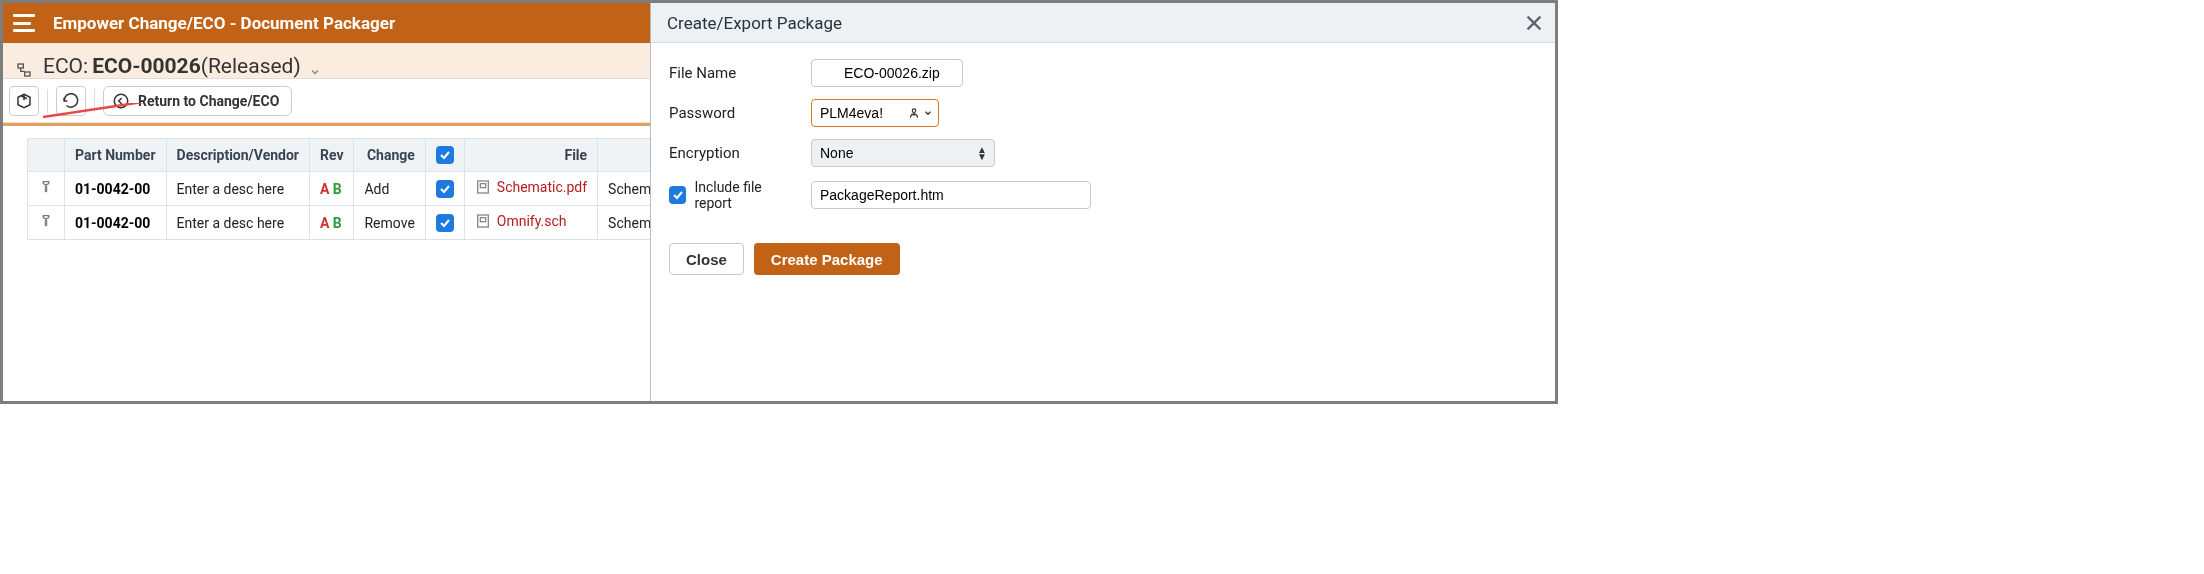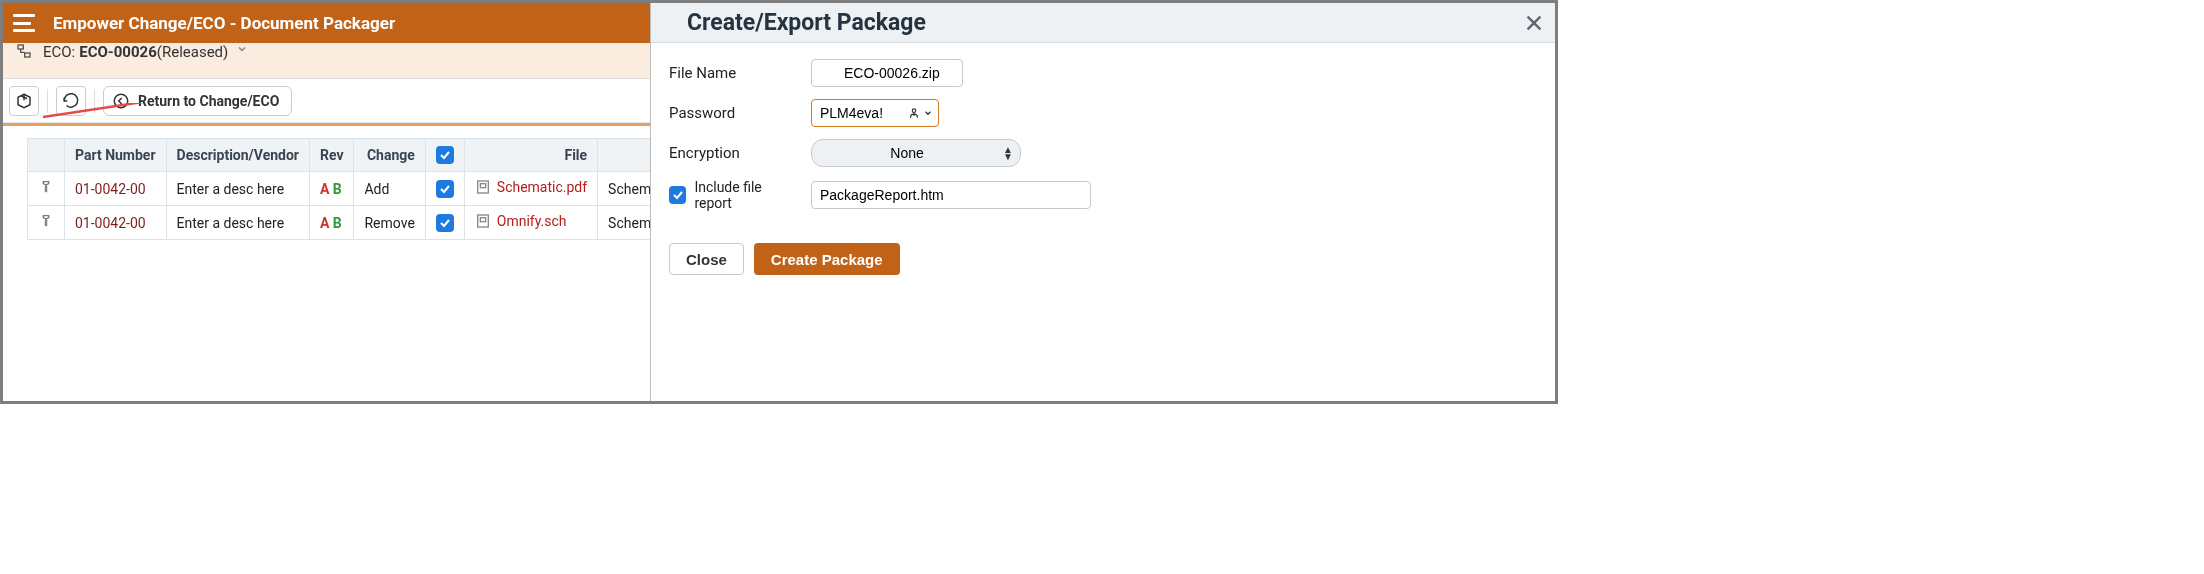--- a/index.html
+++ b/index.html
@@ -43,23 +43,23 @@
     height: 3px;
     background: #fff;
     border-radius: 1px;
   }
   .hamburger-icon span:nth-child(2) { width: 80%; }
   .subheader-bar {
     background: #fbece0;
     border-bottom: 1px solid #ddd;
     height: 36px;
     display: flex;
-    align-items: flex-start;
+    align-items: flex-end;
     padding: 0 12px;
-    font-size: 15px;
+    font-size: 21px;
     color: #333;
   }
   .tree-icon {
     width: 18px; height: 16px;
     color: #555;
     margin-right: 10px;
   }
   .eco-label { margin-right: 4px; }
   .eco-number { font-weight: 700; }
   .eco-status { margin-right: 8px; }
@@ -122,21 +122,21 @@
     white-space: nowrap;
   }
   table.data th {
     background: #eff3f6;
     color: #3a4550;
     font-weight: 700;
     text-align: right;
   }
   table.data td { background: #fff; }
   .col-icon { width: 34px; text-align: center; padding: 0; }
-  .part-link { color: #7f1d1d; font-weight: 400; cursor: pointer; }
+  .part-link { color: #000000; font-weight: 700; cursor: pointer; }
   .rev-a { color: #cf3131; font-weight: 700; }
   .rev-b { color: #2e9a3a; font-weight: 700; }
   .chk-cell { text-align: center; width: 34px; }
   .fake-checkbox {
     width: 18px; height: 18px;
     border-radius: 4px;
     background: #1f7ae0;
     display: inline-flex;
     align-items: center; justify-content: center;
     cursor: pointer;
@@ -155,21 +155,21 @@
   }
   .modal-header {
     height: 40px;
     background: #eef1f4;
     border-bottom: 1px solid #d8dde2;
     display: flex;
     align-items: center;
     justify-content: space-between;
     padding: 0 10px 0 16px;
   }
-  .modal-title { font-size: 23px; font-weight: 700; color: #263340; margin-left: 20px; }
+  .modal-title { font-size: 17px; font-weight: 400; color: #263340; }
   .close-x {
     width: 22px; height: 22px;
     color: #5a6470;
     cursor: pointer;
   }
   .modal-body {
     padding: 16px 18px 10px 18px;
   }
   .form-row {
     display: flex;
@@ -188,28 +188,27 @@
     border-radius: 4px;
     padding: 0 8px;
     font-size: 14px;
     width: 128px;
   }
   .text-input.orange { border-color: #d6781d; }
   .text-input.wide { width: 280px; }
   .select-input {
     height: 28px;
     border: 1px solid #c5c9cd;
-    border-radius: 12px;
+    border-radius: 4px;
     padding: 0 26px 0 8px;
     font-size: 14px;
-    width: 210px;
+    width: 184px;
     background: #eef1f4;
     appearance: none;
     position: relative;
-    text-align: center;
   }
   .select-wrap { position: relative; display: inline-block; }
   .select-arrows {
     position: absolute;
     right: 8px; top: 50%;
     transform: translateY(-50%);
     color: #333;
     font-size: 10px;
     display: flex; flex-direction: column;
     line-height: 7px;

